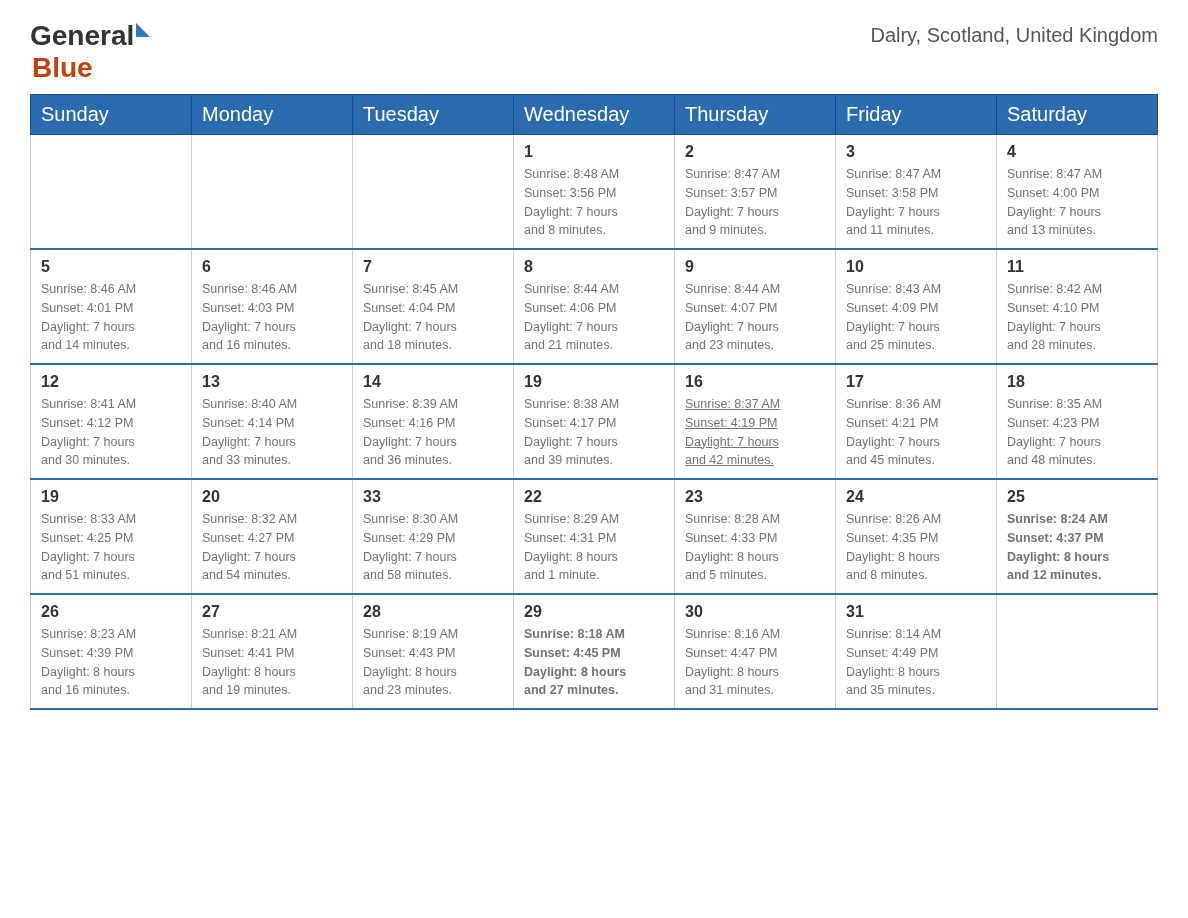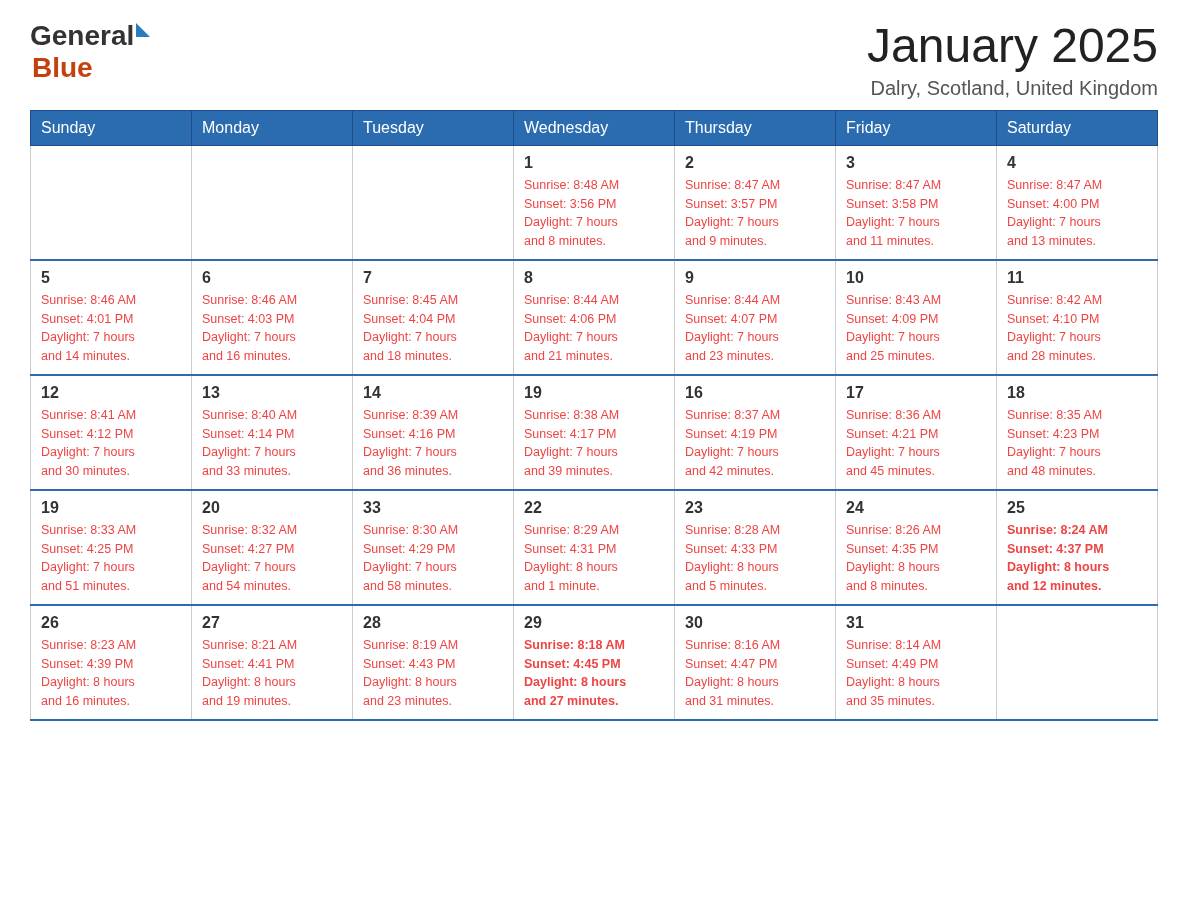--- a/index.html
+++ b/index.html
@@ -52,21 +52,21 @@
     }
     .calendar {
       width: 100%;
       border-collapse: collapse;
       margin-top: 10px;
     }
     .calendar thead tr th {
       background-color: #2b6cb0;
       color: #fff;
       padding: 8px 10px;
-      font-size: 16px;
+      font-size: 20px;
       font-weight: normal;
       text-align: left;
       border: 1px solid #1a4f8a;
     }
     .calendar tbody tr td {
       vertical-align: top;
       padding: 8px 10px;
       border: 1px solid #ccc;
       width: calc(100% / 7);
       min-height: 100px;
@@ -75,21 +75,21 @@
     }
     .calendar tbody tr td .day-number {
       font-size: 16px;
       font-weight: bold;
       color: #333;
       display: block;
       margin-bottom: 4px;
     }
     .calendar tbody tr td .day-info {
       font-size: 12.5px;
-      color: #ef4444;
+      color: #737373;
       line-height: 1.5;
     }
     .calendar tbody tr {
       border-bottom: 2px solid #2b6cb0;
     }
     .empty-cell {
       background: #fff;
     }
     .logo-wrapper {
       display: flex;
@@ -112,21 +112,20 @@
   <div class="logo-wrapper">
     <div class="logo-line1">
       <span class="logo-text-general">General</span>
       <span class="logo-triangle"></span>
     </div>
     <div class="logo-line2">
       <span class="logo-text-blue">Blue</span>
     </div>
   </div>
   <div class="title-section">
-    <div class="calendar-title">January 2025</div>
     <div class="calendar-subtitle">Dalry, Scotland, United Kingdom</div>
   </div>
 </div>
 
 <table class="calendar">
   <thead>
     <tr>
     <th>Sunday</th>
         <th>Monday</th>
         <th>Tuesday</th>
@@ -245,21 +244,21 @@
         </td>
         <td>
           <span class="day-number">19</span>
           <div class="day-info" style="white-space: pre-line;">Sunrise: 8:38 AM
 Sunset: 4:17 PM
 Daylight: 7 hours
 and 39 minutes.</div>
         </td>
         <td>
           <span class="day-number">16</span>
-          <div class="day-info" style="white-space: pre-line;">Sunrise: 8:37 AM
+          <div class="day-info" style="white-space: pre-line; text-decoration: underline;">Sunrise: 8:37 AM
 Sunset: 4:19 PM
 Daylight: 7 hours
 and 42 minutes.</div>
         </td>
         <td>
           <span class="day-number">17</span>
           <div class="day-info" style="white-space: pre-line;">Sunrise: 8:36 AM
 Sunset: 4:21 PM
 Daylight: 7 hours
 and 45 minutes.</div>

